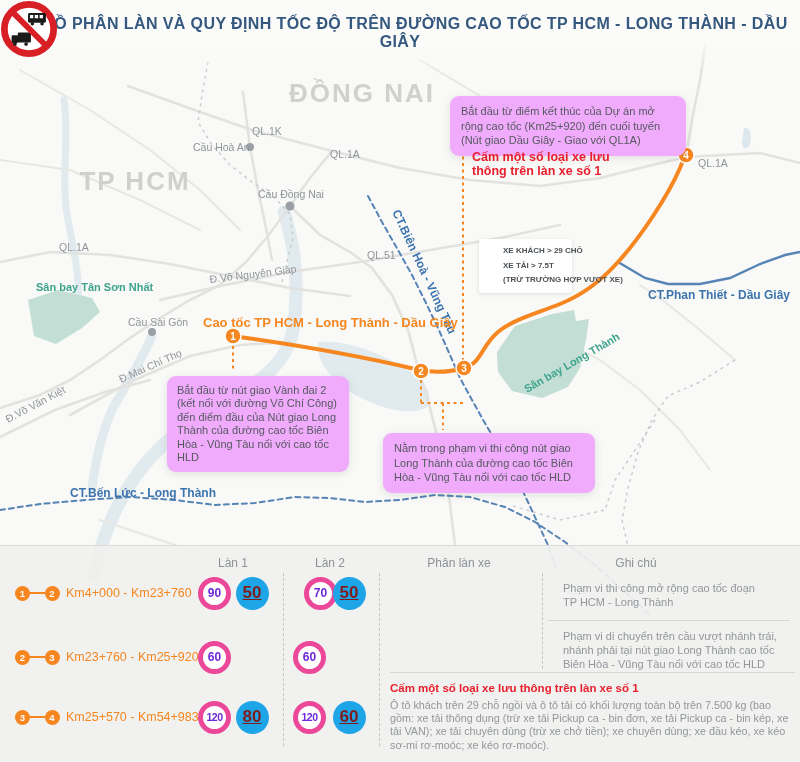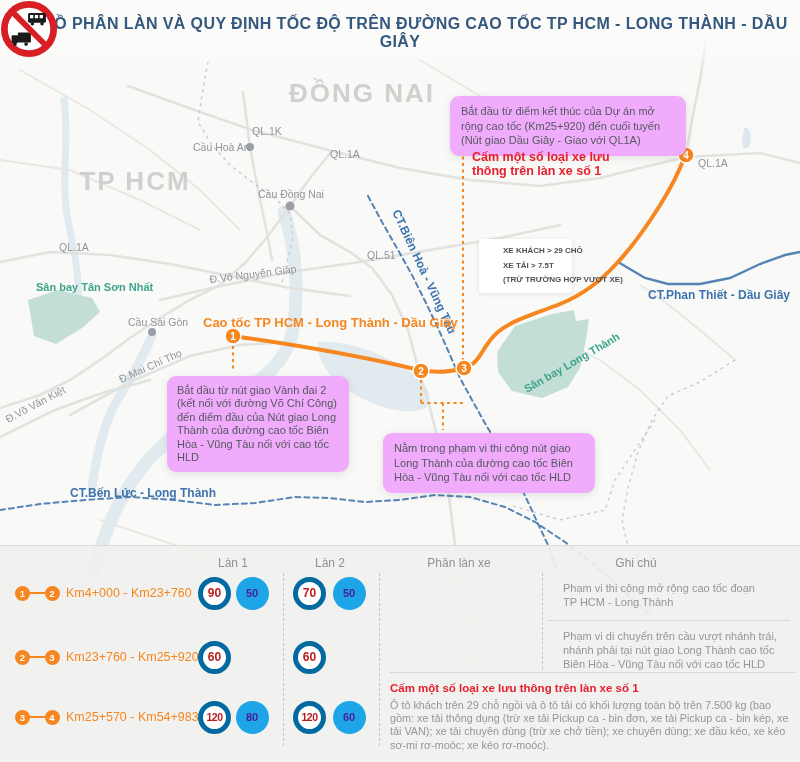--- a/index.html
+++ b/index.html
@@ -37,26 +37,26 @@
 
   .table-overlay{position:absolute;left:0;top:545px;width:800px;height:217px;
     background:rgba(240,240,238,.93);border-top:1px solid #dbdbd9;}
   .th{position:absolute;top:556px;font-size:12px;color:#8d9298;text-align:center;width:90px;}
   .vsep{position:absolute;top:573px;border-left:1px dashed #c6c6c4;width:0;}
   .chip{position:absolute;width:15px;height:15px;border-radius:50%;background:#f6861f;
     color:#fff;font-size:9.5px;font-weight:bold;text-align:center;line-height:15px;}
   .chip-line{position:absolute;width:16px;height:2.5px;background:#f6861f;}
   .seg{position:absolute;font-size:12.5px;color:#f6861f;white-space:nowrap;}
   .smax{position:absolute;width:33px;height:33px;border-radius:50%;background:#fff;
-    border:5px solid #0369a1;color:#b91c1c;font-weight:bold;font-size:12px;
+    border:5px solid #ec4899;color:#6d28d9;font-weight:bold;font-size:12px;
     display:flex;align-items:center;justify-content:center;}
   .smax.n3{font-size:10.5px;letter-spacing:-.5px;}
   .smin{position:absolute;width:33px;height:33px;border-radius:50%;background:#1da5e8;
-    color:#4c1d95;font-weight:bold;font-size:11px;
-    display:flex;align-items:center;justify-content:center;}
+    color:#7f1d1d;font-weight:bold;font-size:17px;
+    display:flex;align-items:center;justify-content:center;text-decoration:underline;}
   .division-note{position:absolute;left:384px;top:613px;width:150px;text-align:center;
     font-size:11.5px;font-weight:bold;color:#40474e;line-height:15px;}
   .note{position:absolute;font-size:11px;line-height:14px;color:#92979c;}
   .hdiv{position:absolute;height:1px;background:#d6d6d4;}
   .ban-title{position:absolute;left:390px;top:682px;font-size:11.5px;font-weight:bold;color:#e8202e;}
   .ban-body{position:absolute;left:390px;top:699px;width:408px;font-size:10.8px;
     line-height:13.2px;color:#92979c;}
 </style>
 </head>
 <body>
@@ -211,21 +211,21 @@
   <div class="vsep" style="left:283px;height:173px;"></div>
   <div class="vsep" style="left:379px;height:173px;"></div>
   <div class="vsep" style="left:542px;height:96px;"></div>
 
   <span class="chip" style="left:15px;top:585.5px;">1</span>
   <span class="chip-line" style="left:29px;top:591.8px;"></span>
   <span class="chip" style="left:44.5px;top:585.5px;">2</span>
   <span class="seg" style="left:66px;top:586px;">Km4+000 - Km23+760</span>
   <span class="smax" style="left:198px;top:576.5px;">90</span>
   <span class="smin" style="left:235.5px;top:576.5px;">50</span>
-  <span class="smax" style="left:293px;top:576.5px;">70</span>
+  <span class="smax" style="left:304px;top:576.5px;">70</span>
   <span class="smin" style="left:332.5px;top:576.5px;">50</span>
 
   <span class="chip" style="left:15px;top:649.5px;">2</span>
   <span class="chip-line" style="left:29px;top:655.8px;"></span>
   <span class="chip" style="left:44.5px;top:649.5px;">3</span>
   <span class="seg" style="left:66px;top:650px;">Km23+760 - Km25+920</span>
   <span class="smax" style="left:198px;top:640.5px;">60</span>
   <span class="smax" style="left:293px;top:640.5px;">60</span>
 
   <span class="chip" style="left:15px;top:709.5px;">3</span>

